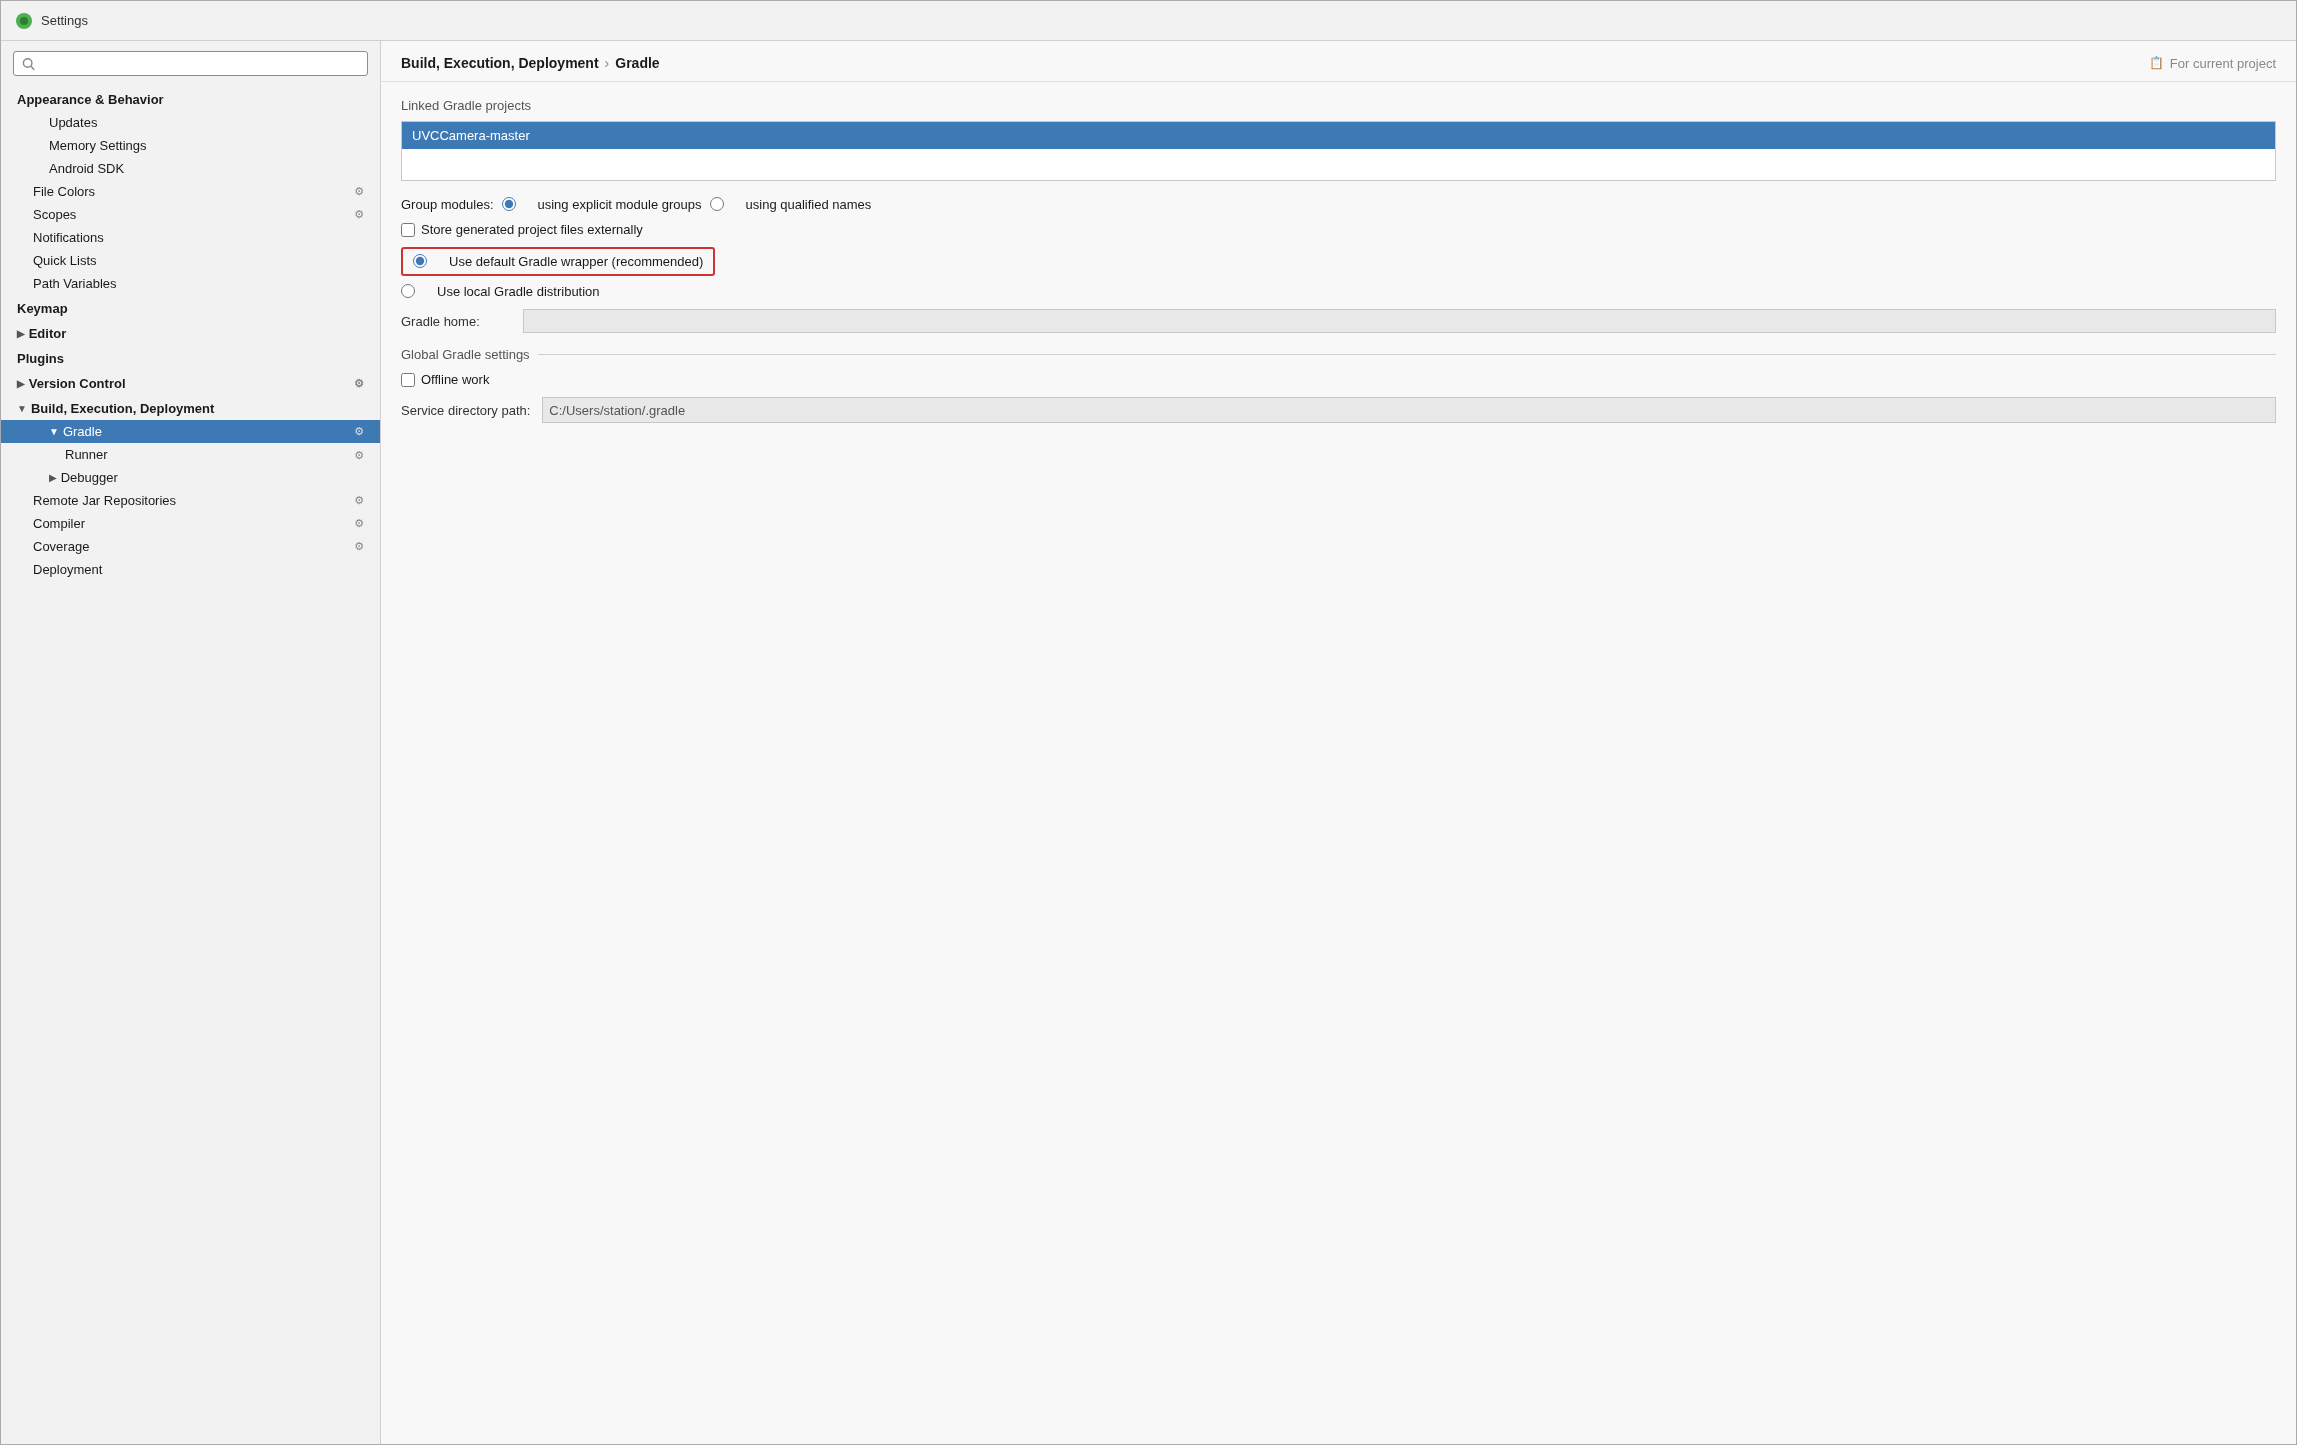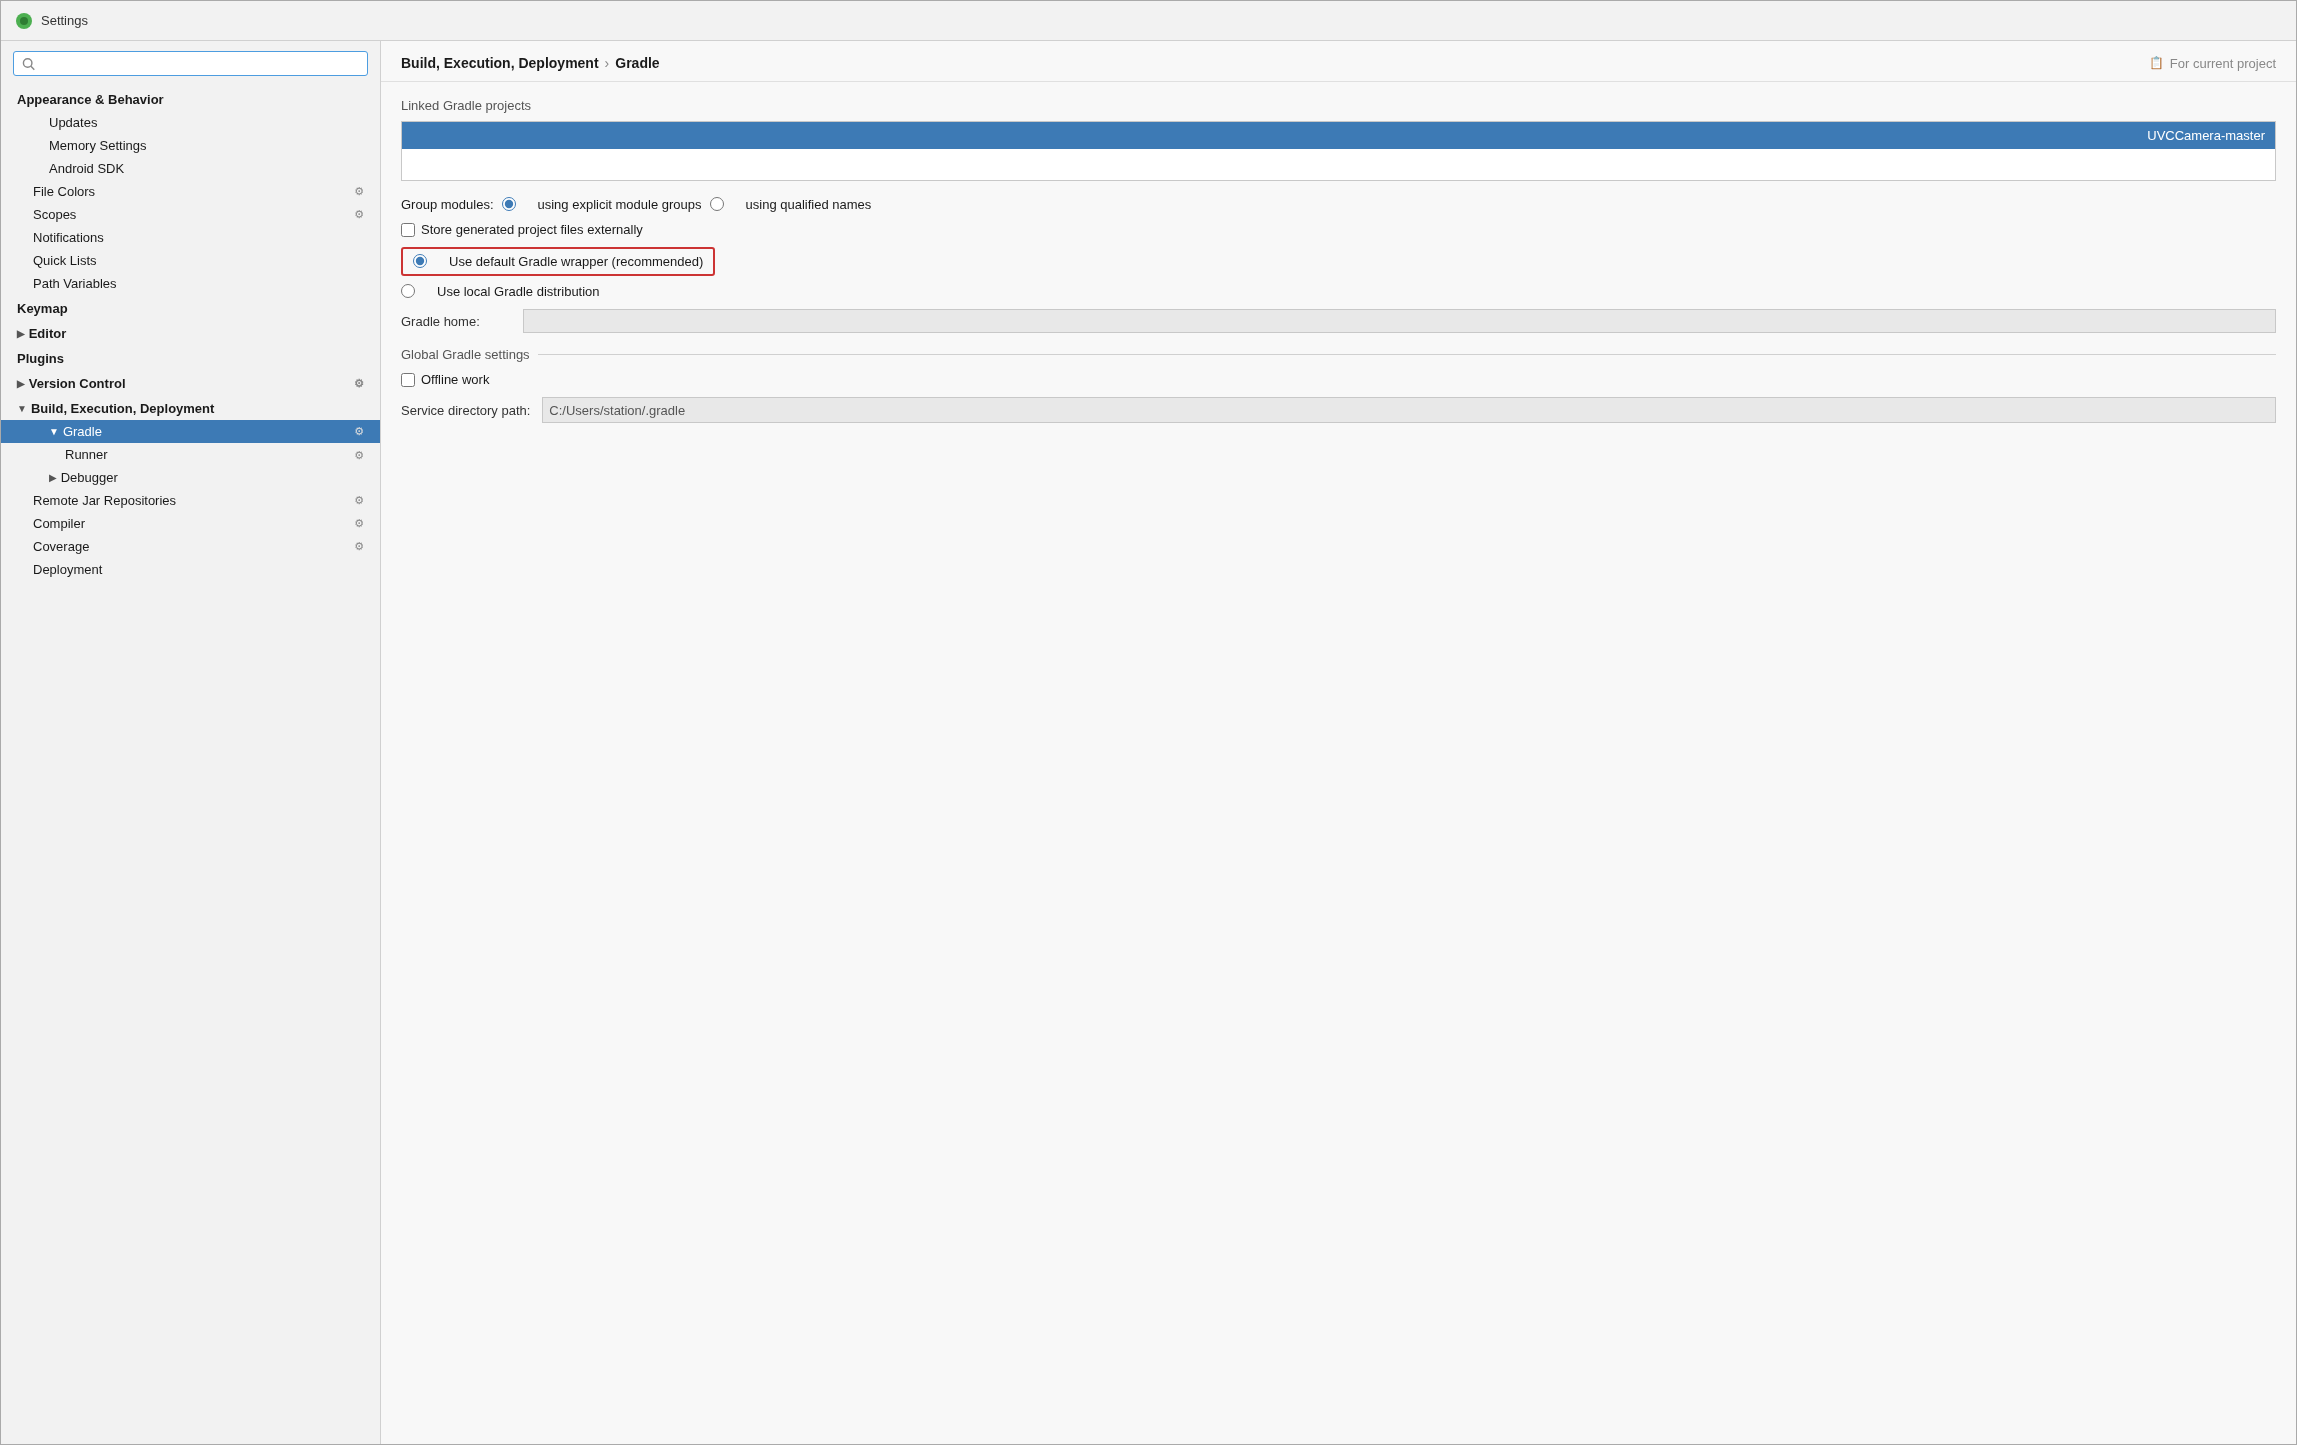--- a/index.html
+++ b/index.html
@@ -163,21 +163,20 @@
     .section-label {
       font-size: 13px;
       color: #555;
       margin-bottom: 8px;
     }
     .linked-projects-box {
       border: 1px solid #c8c8c8;
       background: #fff;
       margin-bottom: 16px;
       min-height: 60px;
-      text-align: right;
     }
     .linked-project-item {
       padding: 6px 10px;
       background: #3d7ab5;
       color: #fff;
       font-size: 13px;
     }
     .project-settings-label {
       font-size: 13px;
       color: #555;

